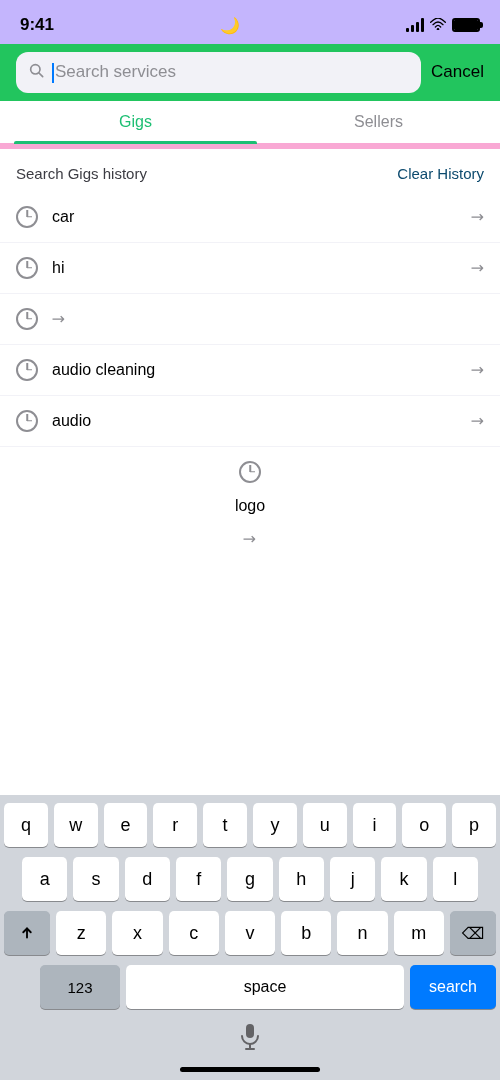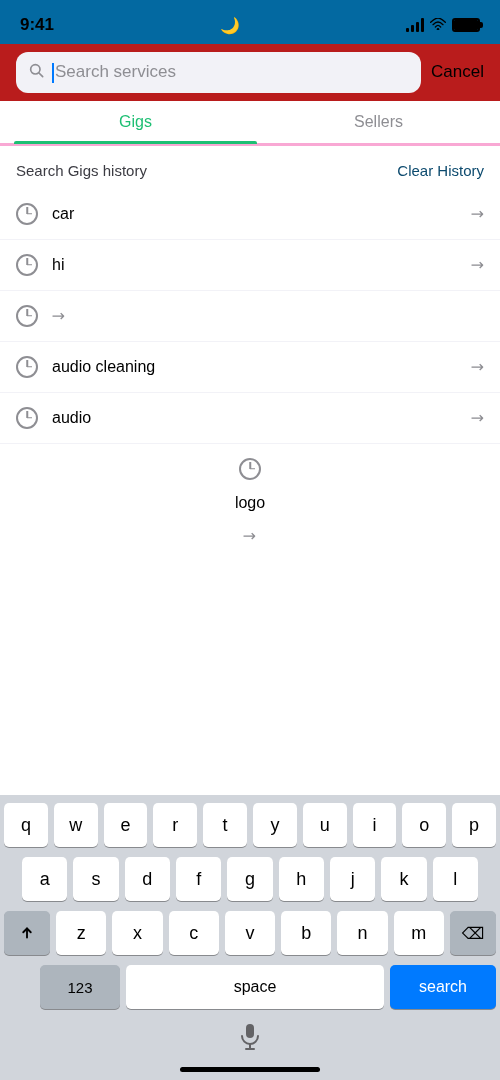--- a/index.html
+++ b/index.html
@@ -13,21 +13,21 @@
       overflow: hidden;
       position: relative;
     }
 
     
     .status-bar {
       display: flex;
       justify-content: space-between;
       align-items: center;
       padding: 12px 20px 6px 20px;
-      background: #0369a1;
+      background: #c4b5fd;
       height: 44px;
     }
     .status-time {
       font-size: 17px;
       font-weight: 600;
       color: #000;
     }
     .status-icons {
       display: flex;
       align-items: center;
@@ -74,21 +74,21 @@
       width: 100%;
       border-radius: 1px;
     }
 
     
     .search-bar-container {
       display: flex;
       align-items: center;
       padding: 8px 16px;
       gap: 10px;
-      background: #b91c1c;
+      background: #22c55e;
     }
     .search-input-wrapper {
       flex: 1;
       display: flex;
       align-items: center;
       background: #f2f2f7;
       border-radius: 12px;
       padding: 10px 12px;
       gap: 8px;
     }
@@ -110,21 +110,21 @@
     .cancel-btn {
       color: #000;
       font-size: 17px;
       cursor: pointer;
       white-space: nowrap;
     }
 
     
     .tabs {
       display: flex;
-      border-bottom: 3px solid #f9a8d4;
+      border-bottom: 6px solid #f9a8d4;
       padding-left: 14px;
     }
     .tab {
       flex: 1;
       text-align: center;
       padding: 12px 0;
       font-size: 16px;
       cursor: pointer;
       position: relative;
     }
@@ -271,21 +271,21 @@
     .key-123 {
       width: 44px;
       background: #adb5bd;
       font-size: 15px;
     }
     .key-space {
       flex: 1;
       font-size: 16px;
     }
     .key-search {
-      width: 106px;
+      width: 86px;
       background: #007AFF;
       color: #fff;
       font-size: 16px;
       border-radius: 5px;
     }
     .bottom-row {
       display: flex;
       gap: 6px;
       margin-bottom: 6px;
       margin-left: 36px;

